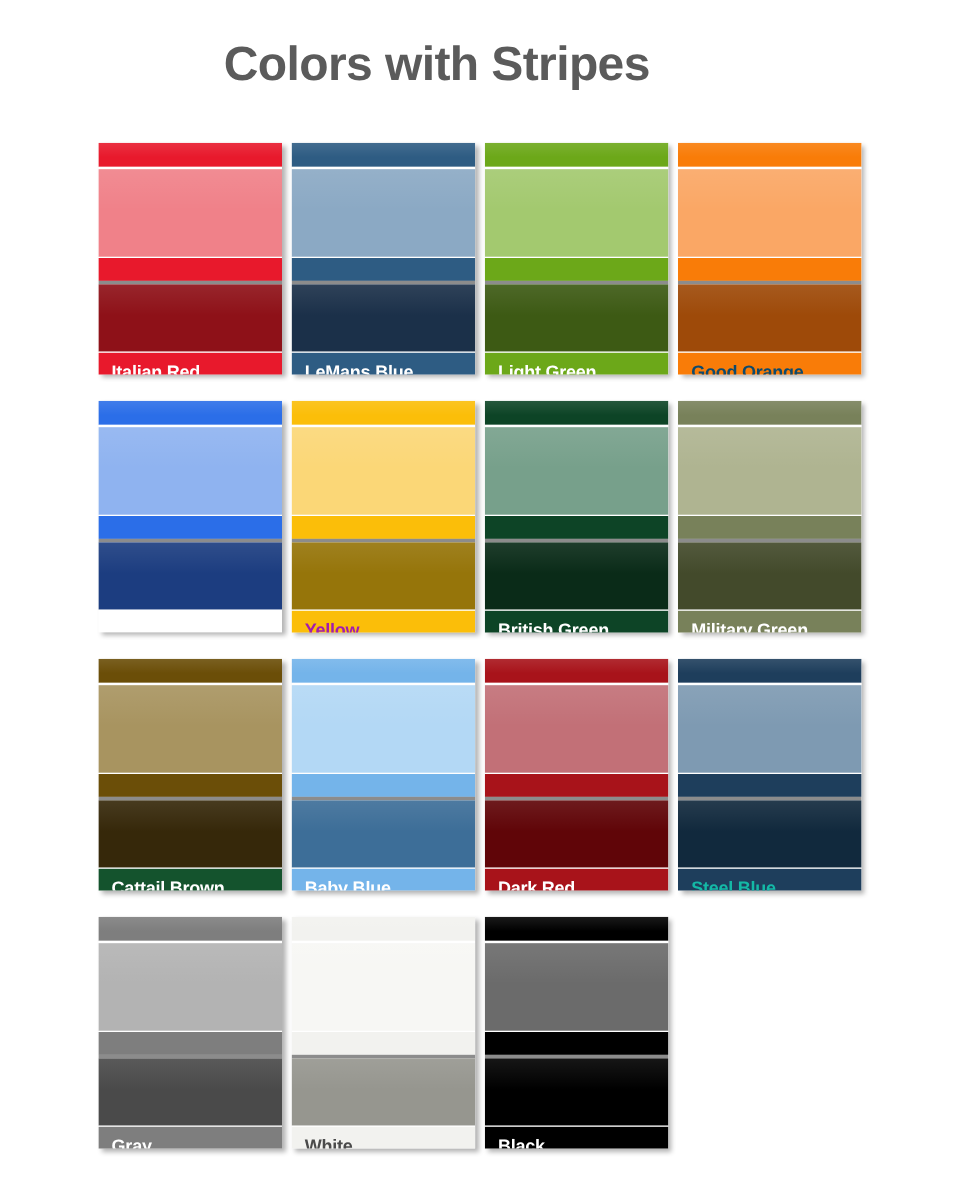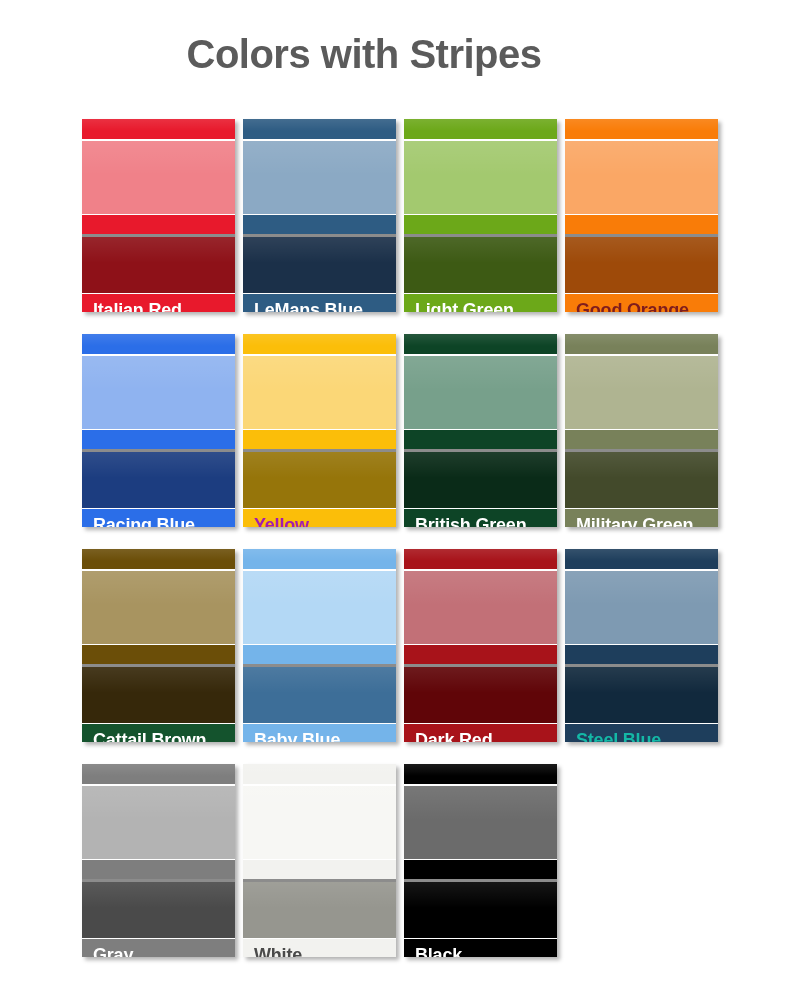--- a/index.html
+++ b/index.html
@@ -69,21 +69,21 @@
   .gap-hair      { height: 1px;  background: #ffffff; opacity: 0.65; }
   .band-tint     { height: 73px; }
   .band-mid      { height: 19px; }
   .rule-dark     { height: 3px;  background: rgba(0,0,0,0.45); }
   .band-shade    { height: 56px; }
   .band-label {
     height: 33px;
     display: flex;
     align-items: center;
     padding-left: 11px;
-    font-size: 18px;
+    font-size: 15px;
     font-weight: bold;
     letter-spacing: -0.2px;
     white-space: nowrap;
     -webkit-font-smoothing: antialiased;
   }
 
   
   .band-tint::after,
   .band-shade::after {
     content: "";
@@ -144,32 +144,31 @@
       </div>
       <div class="swatch">
         <div class="band band-top" style="background: rgb(249, 124, 8);"></div>
         <div class="band gap-thin"></div>
         <div class="band band-tint" style="background: rgb(250, 167, 101);"></div>
         <div class="band gap-hair"></div>
         <div class="band band-mid" style="background: rgb(249, 124, 8);"></div>
         <div class="band rule-dark"></div>
         <div class="band band-shade" style="background: rgb(158, 74, 9);"></div>
         <div class="band gap-hair"></div>
-        <div class="band band-label" style="background: rgb(249, 124, 8); color: #7f1d1d;">Good Orange</div>
+        <div class="band band-label" style="background: rgb(249, 124, 8); color: #0c4a6e;">Good Orange</div>
       </div>
       <div class="swatch">
         <div class="band band-top" style="background: rgb(43, 110, 232);"></div>
         <div class="band gap-thin"></div>
         <div class="band band-tint" style="background: rgb(143, 179, 240);"></div>
         <div class="band gap-hair"></div>
         <div class="band band-mid" style="background: rgb(43, 110, 232);"></div>
         <div class="band rule-dark"></div>
         <div class="band band-shade" style="background: rgb(28, 61, 128);"></div>
         <div class="band gap-hair"></div>
-        <div class="band band-label" style="background: rgb(43, 110, 232); color: rgb(255, 255, 255);">Racing Blue</div>
       </div>
       <div class="swatch">
         <div class="band band-top" style="background: rgb(251, 190, 9);"></div>
         <div class="band gap-thin"></div>
         <div class="band band-tint" style="background: rgb(251, 215, 119);"></div>
         <div class="band gap-hair"></div>
         <div class="band band-mid" style="background: rgb(251, 190, 9);"></div>
         <div class="band rule-dark"></div>
         <div class="band band-shade" style="background: rgb(150, 117, 10);"></div>
         <div class="band gap-hair"></div>

